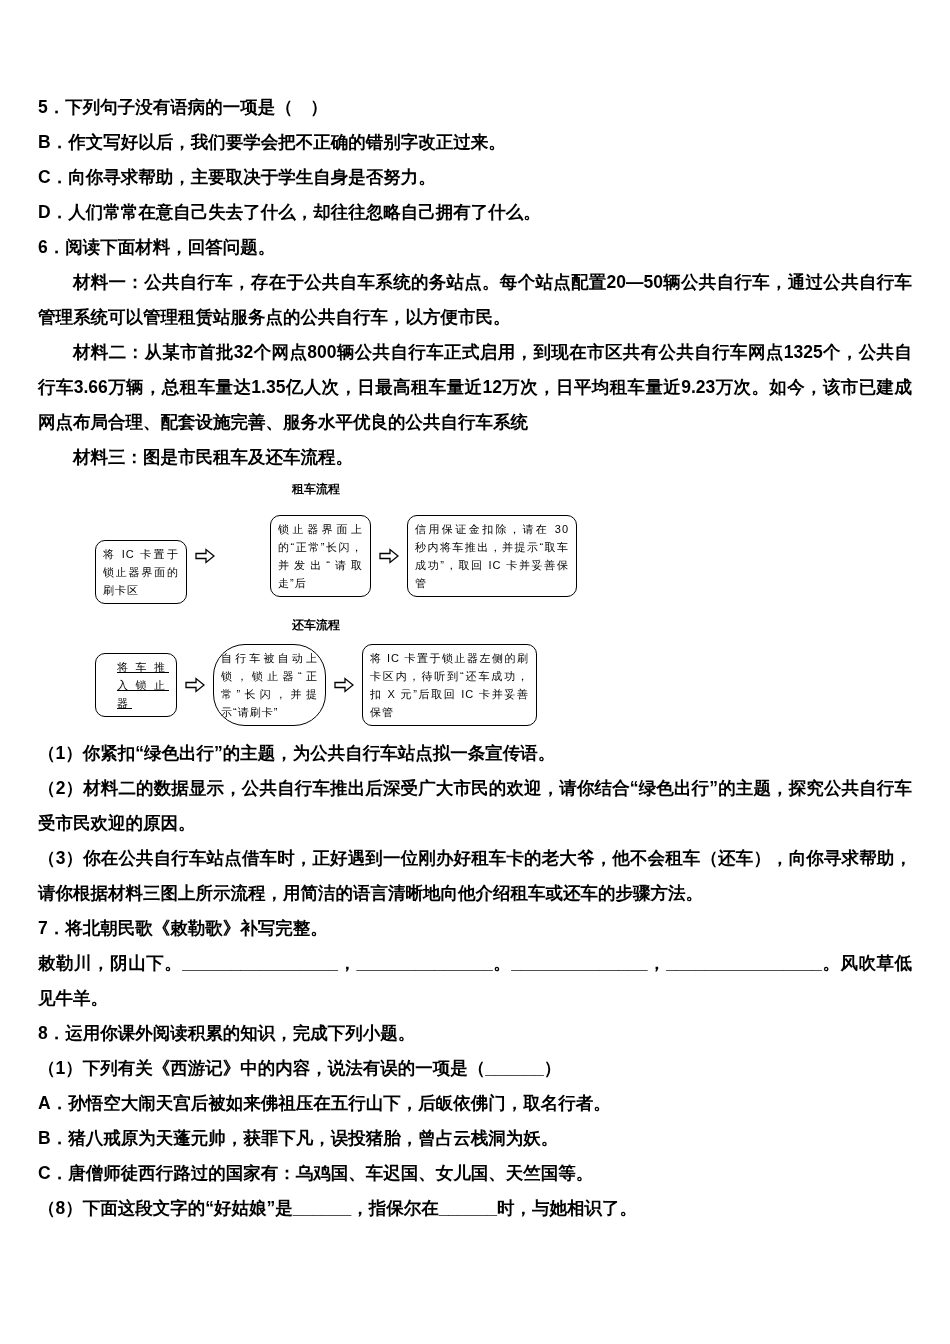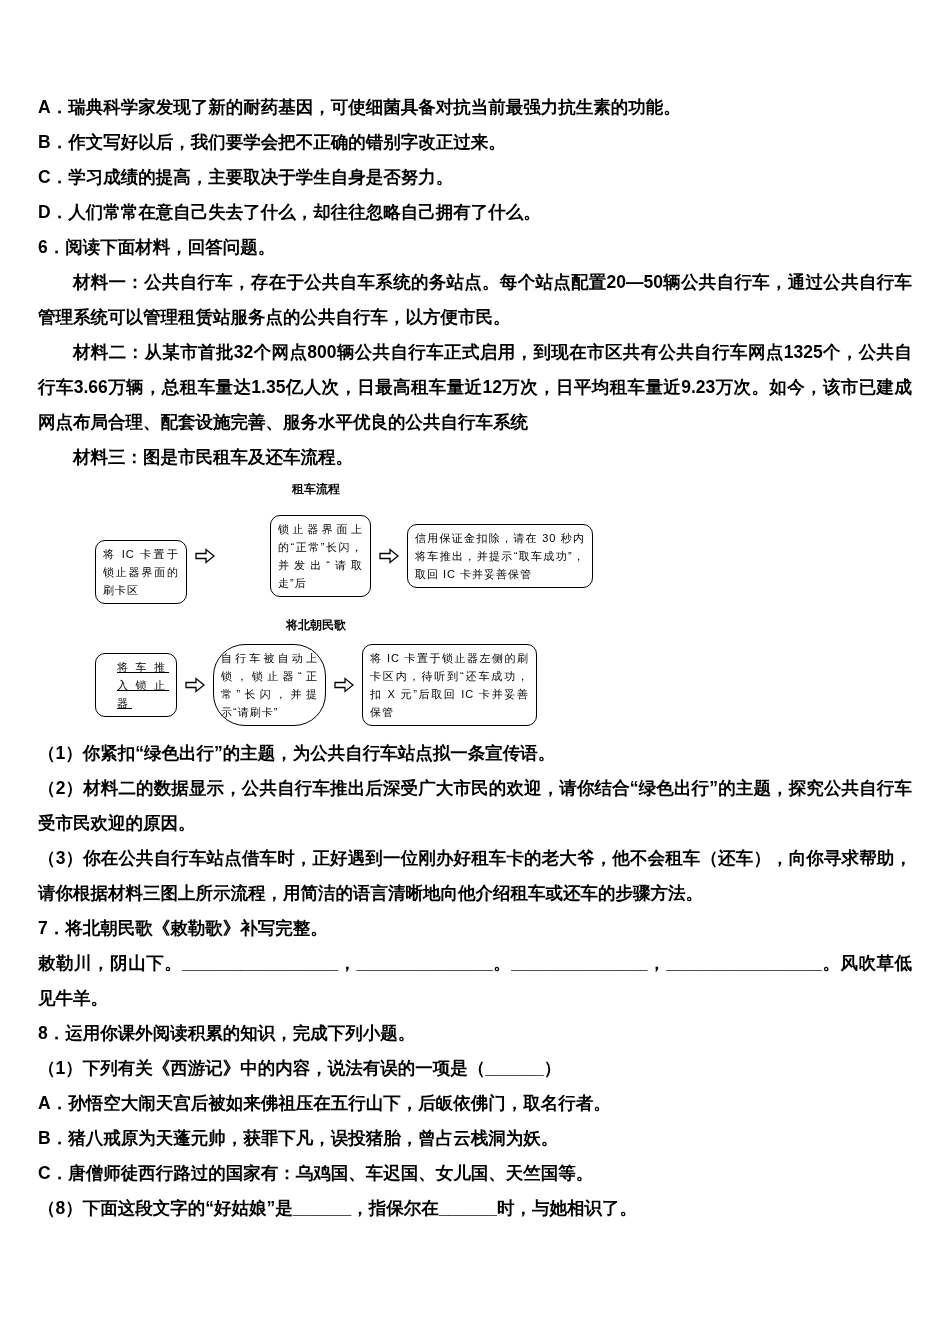--- a/index.html
+++ b/index.html
@@ -47,34 +47,34 @@
     font-size: 11px;
     line-height: 18px;
     letter-spacing: 1px;
     display: flex;
     align-items: center;
     text-align: justify;
     flex: 0 0 auto;
   }
   .fb-r1a { width: 92px; margin-top: 32px; }
   .fb-r1b { width: 101px; margin-left: 47px; }
-  .fb-r1c { width: 186px; }
+  .fb-r1c { width: 170px; }
   .fb-r2a { width: 82px; letter-spacing: 4px; padding-left: 21px; text-decoration: underline; }
   .fb-r2b { width: 113px; min-height: 68px; border-radius: 32px; }
   .fb-r2c { width: 175px; min-height: 68px; }
   .flow-arrow { display: flex; align-items: center; flex: 0 0 auto; }
 </style>
 </head>
 <body>
 
 <div class="page">
 
-  <p>A．瑞典科学家发现了新的耐药基因，可使细菌具备对抗当前最强力抗生素的功能。</p>
+  <p>5．下列句子没有语病的一项是（　）</p>
   <p>B．作文写好以后，我们要学会把不正确的错别字改正过来。</p>
-  <p>C．学习成绩的提高，主要取决于学生自身是否努力。</p>
+  <p>C．向你寻求帮助，主要取决于学生自身是否努力。</p>
   <p>D．人们常常在意自己失去了什么，却往往忽略自己拥有了什么。</p>
 
   <p>6．阅读下面材料，回答问题。</p>
   <p class="indent">材料一：公共自行车，存在于公共自车系统的务站点。每个站点配置20—50辆公共自行车，通过公共自行车管理系统可以管理租赁站服务点的公共自行车，以方便市民。</p>
   <p class="indent">材料二：从某市首批32个网点800辆公共自行车正式启用，到现在市区共有公共自行车网点1325个，公共自行车3.66万辆，总租车量达1.35亿人次，日最高租车量近12万次，日平均租车量近9.23万次。如今，该市已建成网点布局合理、配套设施完善、服务水平优良的公共自行车系统</p>
   <p class="indent">材料三：图是市民租车及还车流程。</p>
 
   <div class="flowchart">
     <div class="flow-title">租车流程</div>
     <div class="flow-row">
@@ -86,21 +86,21 @@
       </span>
       <div class="flow-box fb-r1b">锁止器界面上的“正常”长闪，并发出“请取走”后</div>
       <span class="flow-arrow">
         <svg width="20" height="16" viewBox="0 0 20 16">
             <path d="M1 5.5 H11 V1.5 L19 8 L11 14.5 V10.5 H1 Z" fill="none" stroke="#000" stroke-width="1.3"></path>
           </svg>
       </span>
       <div class="flow-box fb-r1c">信用保证金扣除，请在 30 秒内将车推出，并提示“取车成功”，取回 IC 卡并妥善保管</div>
     </div>
 
-    <div class="flow-title">将北朝民歌</div>
+    <div class="flow-title">还车流程</div>
     <div class="flow-row">
       <div class="flow-box fb-r2a">将车推入锁止器</div>
       <span class="flow-arrow">
         <svg width="20" height="16" viewBox="0 0 20 16">
             <path d="M1 5.5 H11 V1.5 L19 8 L11 14.5 V10.5 H1 Z" fill="none" stroke="#000" stroke-width="1.3"></path>
           </svg>
       </span>
       <div class="flow-box fb-r2b">自行车被自动上锁，锁止器“正常”长闪，并提示“请刷卡”</div>
       <span class="flow-arrow">
         <svg width="20" height="16" viewBox="0 0 20 16">

